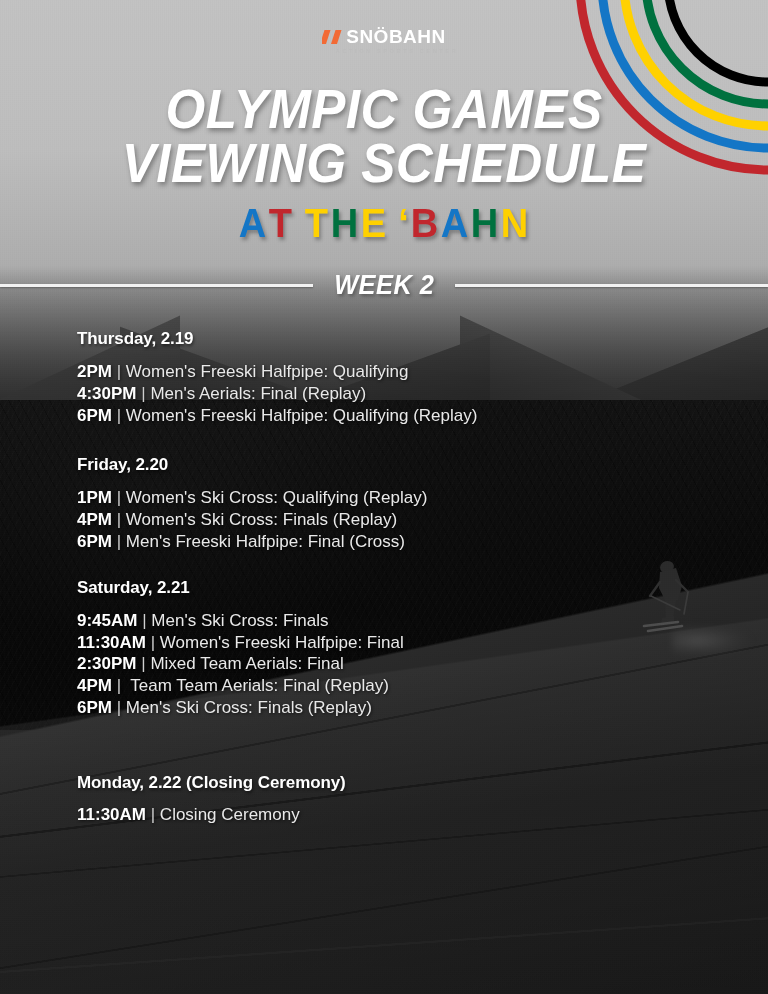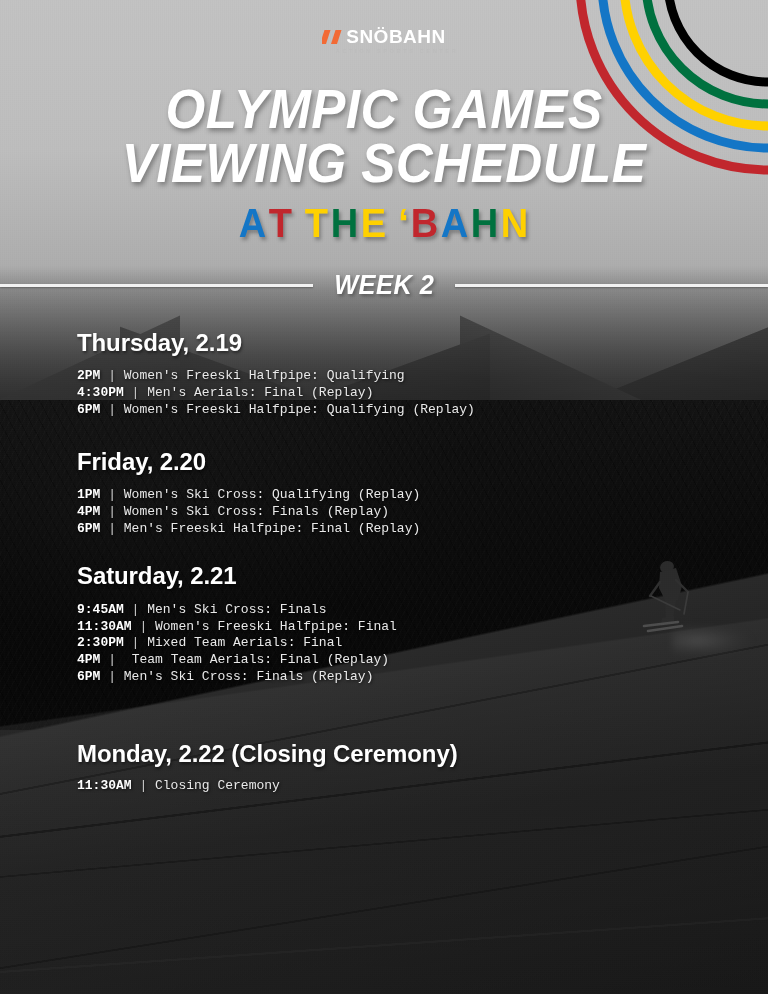--- a/index.html
+++ b/index.html
@@ -205,32 +205,31 @@
     font-family:"Liberation Sans Narrow","Liberation Sans",sans-serif;
     font-size:27px; line-height:1; letter-spacing:.5px;
     transform:scaleX(.94);
     text-shadow:2px 2px 4px rgba(0,0,0,.35);
   }
 
   
   .schedule { position:absolute; top:330px; left:77px; right:40px; }
   .day { margin-bottom:26px; }
   .day-title {
-    color:#ffffff; font-weight:bold; font-size:24px;
+    color:#ffffff; font-weight:bold; font-size:17px;
     line-height:1.1; margin-bottom:12px;
     letter-spacing:-.1px;
     text-shadow:1px 2px 3px rgba(0,0,0,.5);
   }
   .event {
     color:#e9e9e9;
-    font-size:13px;
+    font-size:17px;
     line-height:1.29;
     white-space:pre;
     text-shadow:1px 1px 3px rgba(0,0,0,.65);
-    font-family:Liberation Mono, monospace;
   }
   .event .time { font-weight:bold; color:#ffffff; }
   .event .sep  { color:#cfcfcf; }
   .event .desc { font-weight:normal; }
 
   .day.d-thursday { margin-bottom:30px; }
   .day.d-friday   { }
   .day.d-saturday { margin-bottom:55px; }
   .day.d-sunday   { margin-bottom:0; }
   .day.d-sunday .day-title { margin-bottom:11px; }
@@ -318,21 +317,21 @@
         <div class="day d-thursday">
           <div class="day-title">Thursday, 2.19</div>
           <div class="event"><span class="time">2PM</span><span class="sep"> | </span><span class="desc">Women's Freeski Halfpipe: Qualifying</span></div>
           <div class="event"><span class="time">4:30PM</span><span class="sep"> | </span><span class="desc">Men's Aerials: Final (Replay)</span></div>
           <div class="event"><span class="time">6PM</span><span class="sep"> | </span><span class="desc">Women's Freeski Halfpipe: Qualifying (Replay)</span></div>
         </div>
         <div class="day d-friday">
           <div class="day-title">Friday, 2.20</div>
           <div class="event"><span class="time">1PM</span><span class="sep"> | </span><span class="desc">Women's Ski Cross: Qualifying (Replay)</span></div>
           <div class="event"><span class="time">4PM</span><span class="sep"> | </span><span class="desc">Women's Ski Cross: Finals (Replay)</span></div>
-          <div class="event"><span class="time">6PM</span><span class="sep"> | </span><span class="desc">Men's Freeski Halfpipe: Final (Replay)</span></div>
+          <div class="event"><span class="time">6PM</span><span class="sep"> | </span><span class="desc">Men's Freeski Halfpipe: Final (Cross)</span></div>
         </div>
         <div class="day d-saturday">
           <div class="day-title">Saturday, 2.21</div>
           <div class="event"><span class="time">9:45AM</span><span class="sep"> | </span><span class="desc">Men's Ski Cross: Finals</span></div>
           <div class="event"><span class="time">11:30AM</span><span class="sep"> | </span><span class="desc">Women's Freeski Halfpipe: Final</span></div>
           <div class="event"><span class="time">2:30PM</span><span class="sep"> | </span><span class="desc">Mixed Team Aerials: Final</span></div>
           <div class="event"><span class="time">4PM</span><span class="sep"> |  </span><span class="desc">Team Team Aerials: Final (Replay)</span></div>
           <div class="event"><span class="time">6PM</span><span class="sep"> | </span><span class="desc">Men's Ski Cross: Finals (Replay)</span></div>
         </div>
         <div class="day d-sunday">

